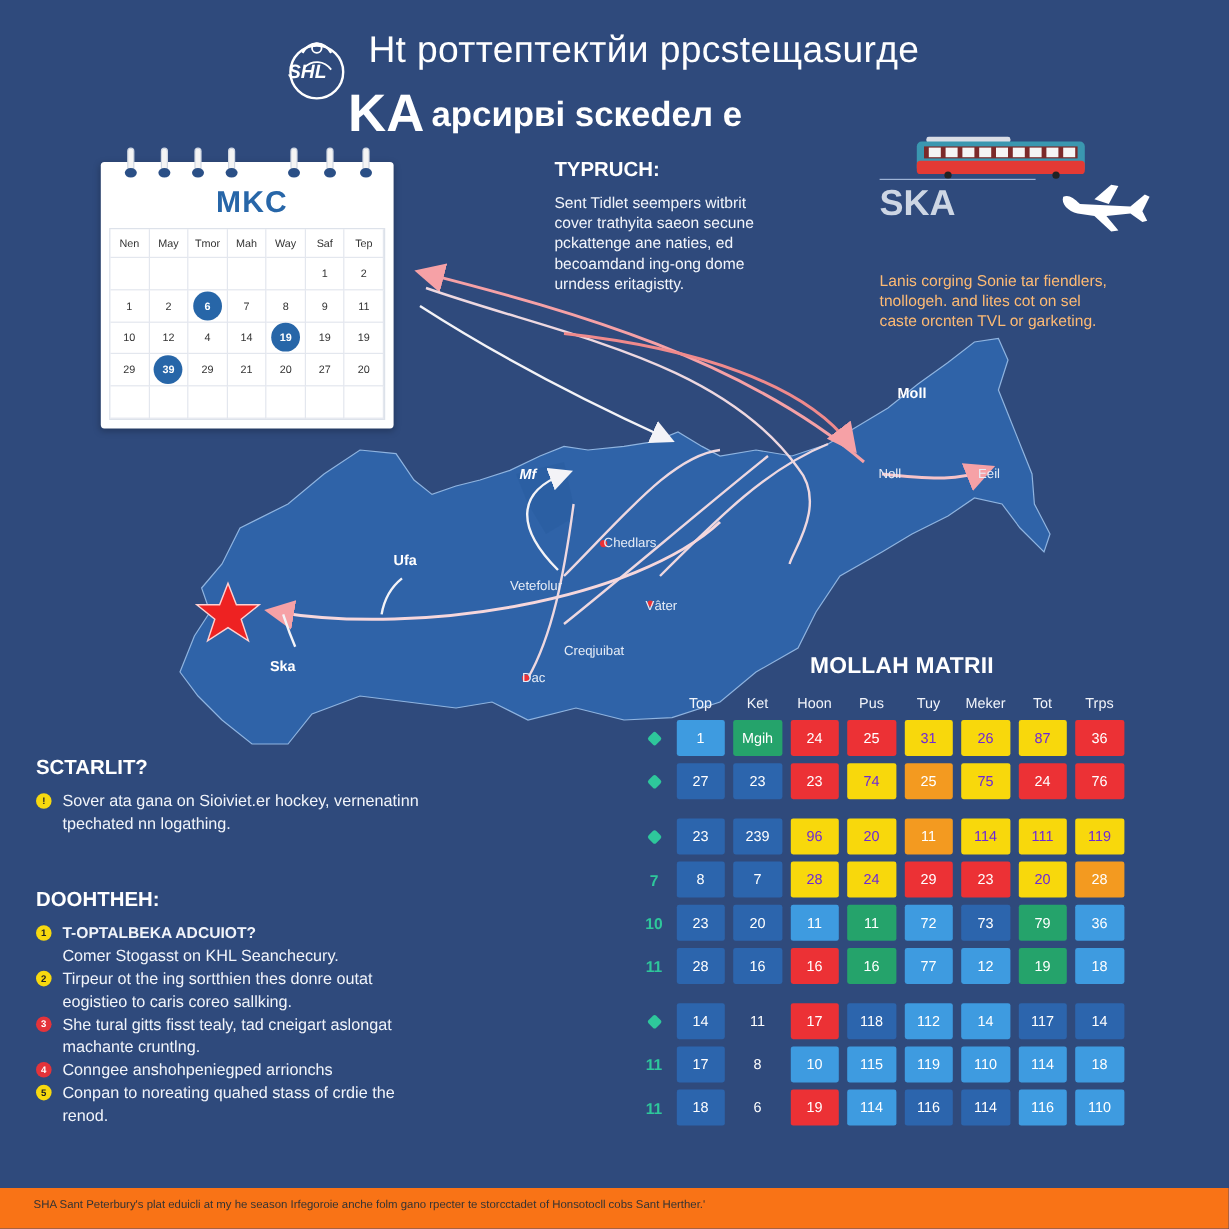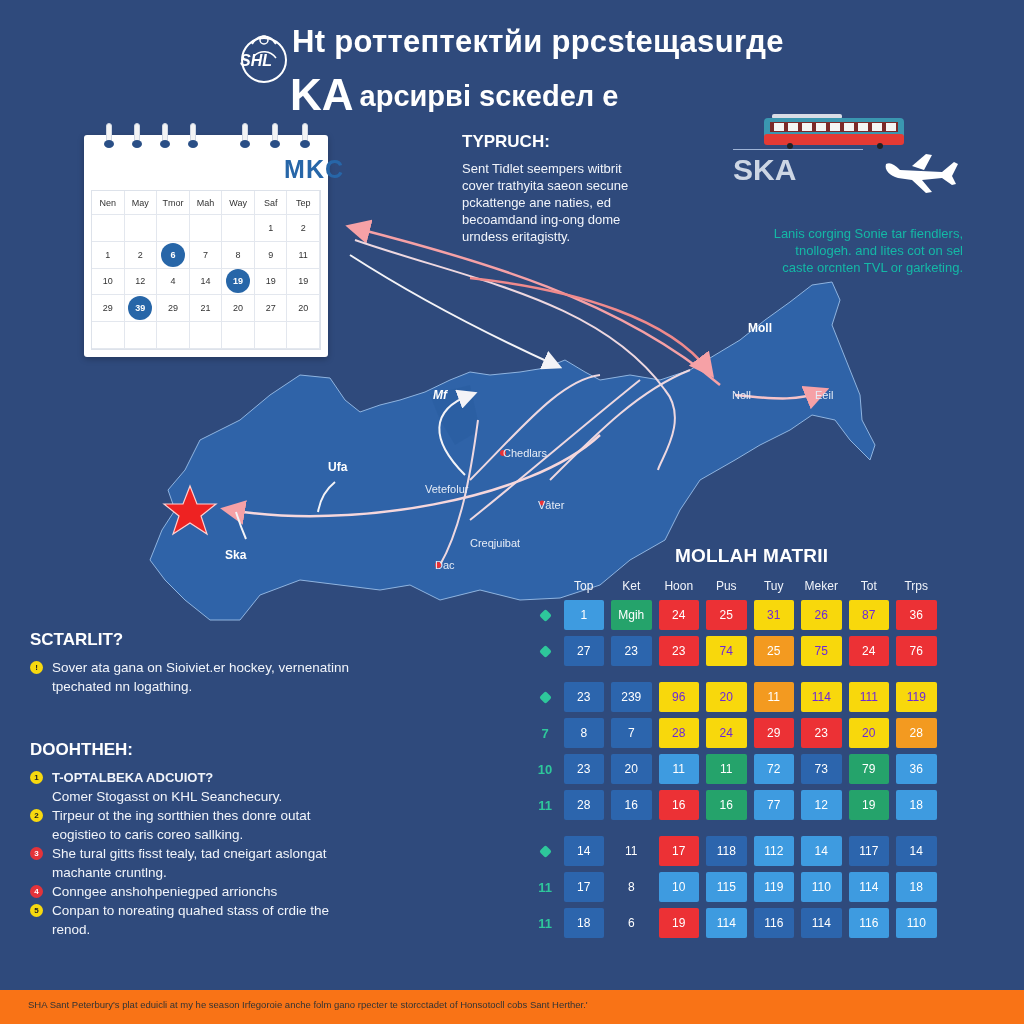--- a/index.html
+++ b/index.html
@@ -7,44 +7,44 @@
   body {
     background: #2f4a7c;
     font-family: "Liberation Sans", "DejaVu Sans", sans-serif;
     color: #ffffff;
     position: relative;
   }
   .abs { position: absolute; }
 
   
   .logo { left: 238px; top: 30px; width: 52px; height: 54px; }
-  .title-line1 { left: 292px; top: 24px; font-size: 31px; font-weight: 700; letter-spacing: 0.3px; white-space: nowrap; }
+  .title-line1 { left: 307px; top: 24px; font-size: 31px; font-weight: 400; letter-spacing: 0.3px; white-space: nowrap; }
   .title-line2 { left: 290px; top: 58px; font-size: 34px; font-weight: 700; white-space: nowrap; margin-top: 12px; }
   .title-line2 .big { font-size: 44px; font-weight: 800; vertical-align: -4px; margin-right: 6px; }
   .title-line2 .rest { font-size: 29px; }
 
   
   .calendar {
     left: 84px; top: 135px; width: 244px; height: 222px;
     background: #ffffff; border-radius: 3px;
     box-shadow: 0 2px 6px rgba(0,0,0,0.25);
   }
   .ring { position: absolute; top: -12px; width: 6px; height: 24px; border-radius: 3px; background: #f4f4f4; border: 1px solid #cfd6e2; }
   .ring::after { content: ""; position: absolute; left: -3px; bottom: -2px; width: 10px; height: 8px; border-radius: 50%; background: #2a4f86; }
-  .cal-title { position: absolute; left: 16px; top: 20px; width: 100%; text-align: right; font-size: 25px; font-weight: 800; color: #2766a8; letter-spacing: 1px; }
+  .cal-title { position: absolute; left: 4px; top: 20px; width: 100%; text-align: center; font-size: 25px; font-weight: 800; color: #2766a8; letter-spacing: 1px; }
   .cal-grid { position: absolute; left: 7px; top: 55px; width: 230px; height: 160px; display: grid; grid-template-columns: repeat(7, 1fr); grid-template-rows: 24px repeat(5, 1fr); border: 1px solid #dde2ea; }
   .cal-cell { border-right: 1px solid #e3e7ee; border-bottom: 1px solid #e3e7ee; display: flex; align-items: center; justify-content: center; font-size: 9px; color: #333; position: relative; }
   .cal-head { font-size: 9px; color: #333; }
   .cal-mark { width: 24px; height: 24px; border-radius: 50%; background: #2766a8; color: #fff; display: flex; align-items: center; justify-content: center; font-size: 9px; font-weight: 700; }
 
   
   .tip-title { left: 462px; top: 132px; font-size: 17px; font-weight: 800; }
   .tip-body { left: 462px; top: 160px; width: 210px; font-size: 13px; line-height: 17px; color: #f1f4fa; }
   .ska-logo { left: 733px; top: 153px; font-size: 30px; font-weight: 800; color: #cdd6e4; }
-  .transport-body { left: 733px; top: 225px; width: 230px; font-size: 13px; line-height: 17px; color: #14b8a6; text-align: right; }
+  .transport-body { left: 733px; top: 225px; width: 230px; font-size: 13px; line-height: 17px; color: #fdba74; }
 
   
   .map-svg { left: 0; top: 0; }
   .map-label { font-size: 12px; font-weight: 700; color: #ffffff; }
   .map-label-sm { font-size: 11px; color: #e6ecf6; }
 
   
   .sec-title { font-size: 17px; font-weight: 800; }
   .bullet-row { display: flex; align-items: flex-start; font-size: 13.5px; line-height: 19px; color: #f1f4fa; }
   .bullet { flex: 0 0 13px; width: 13px; height: 13px; border-radius: 50%; margin-top: 3px; margin-right: 9px; display: flex; align-items: center; justify-content: center; font-size: 8px; font-weight: 700; color: #222; }

